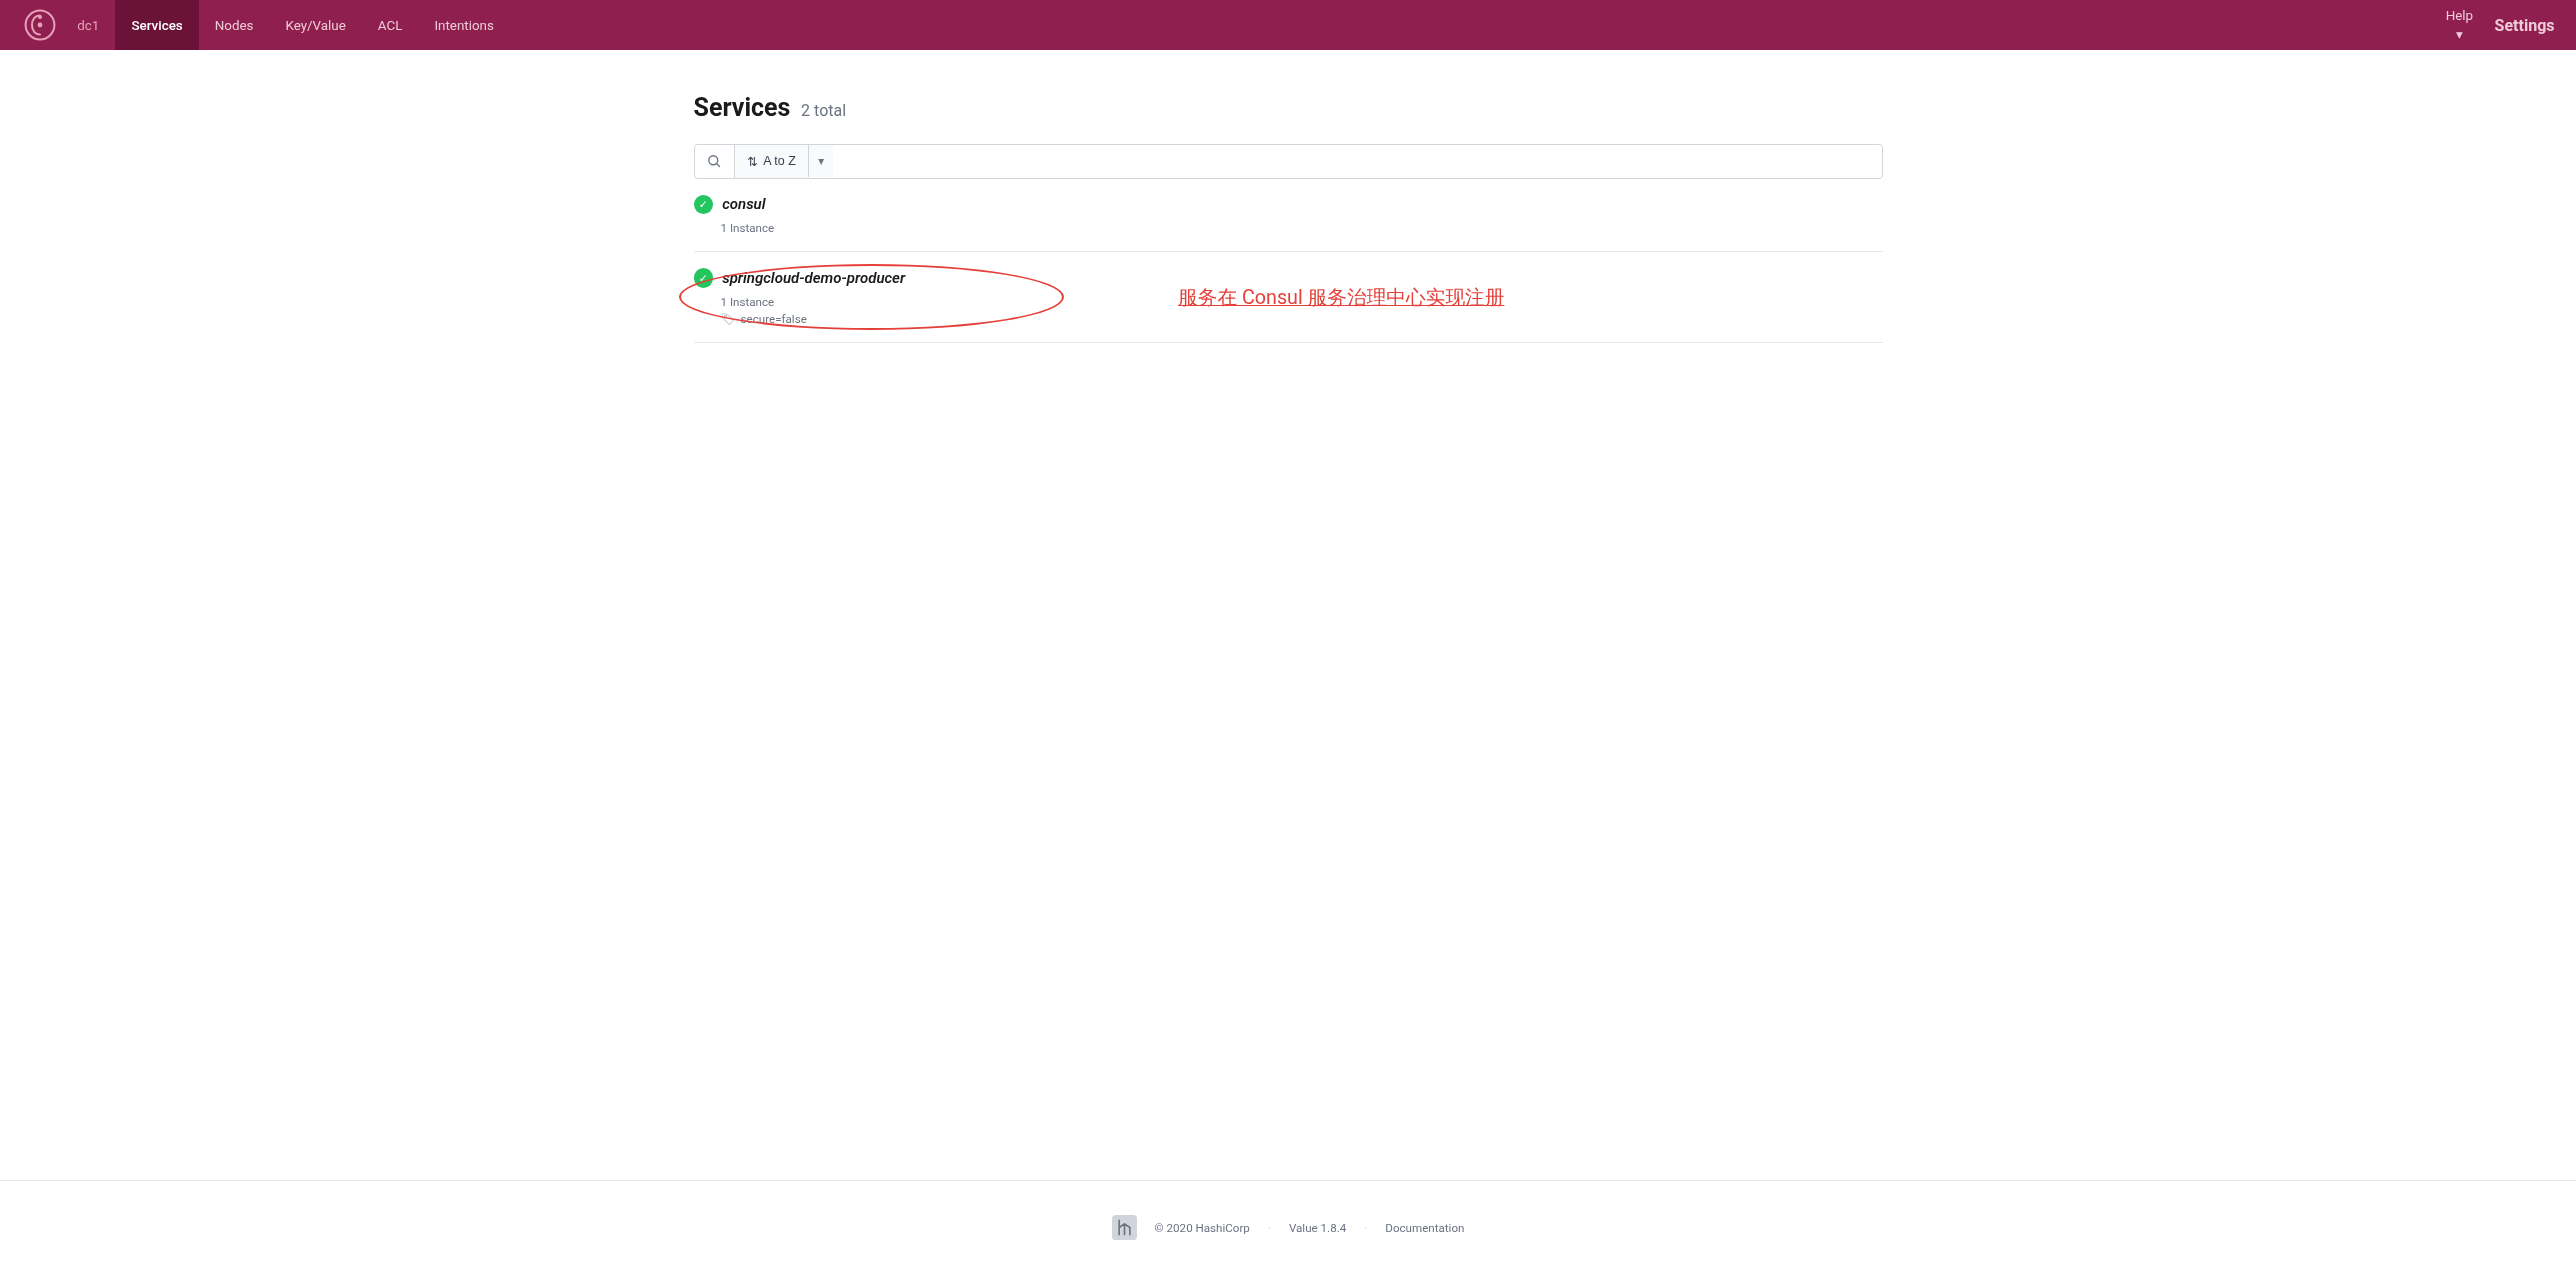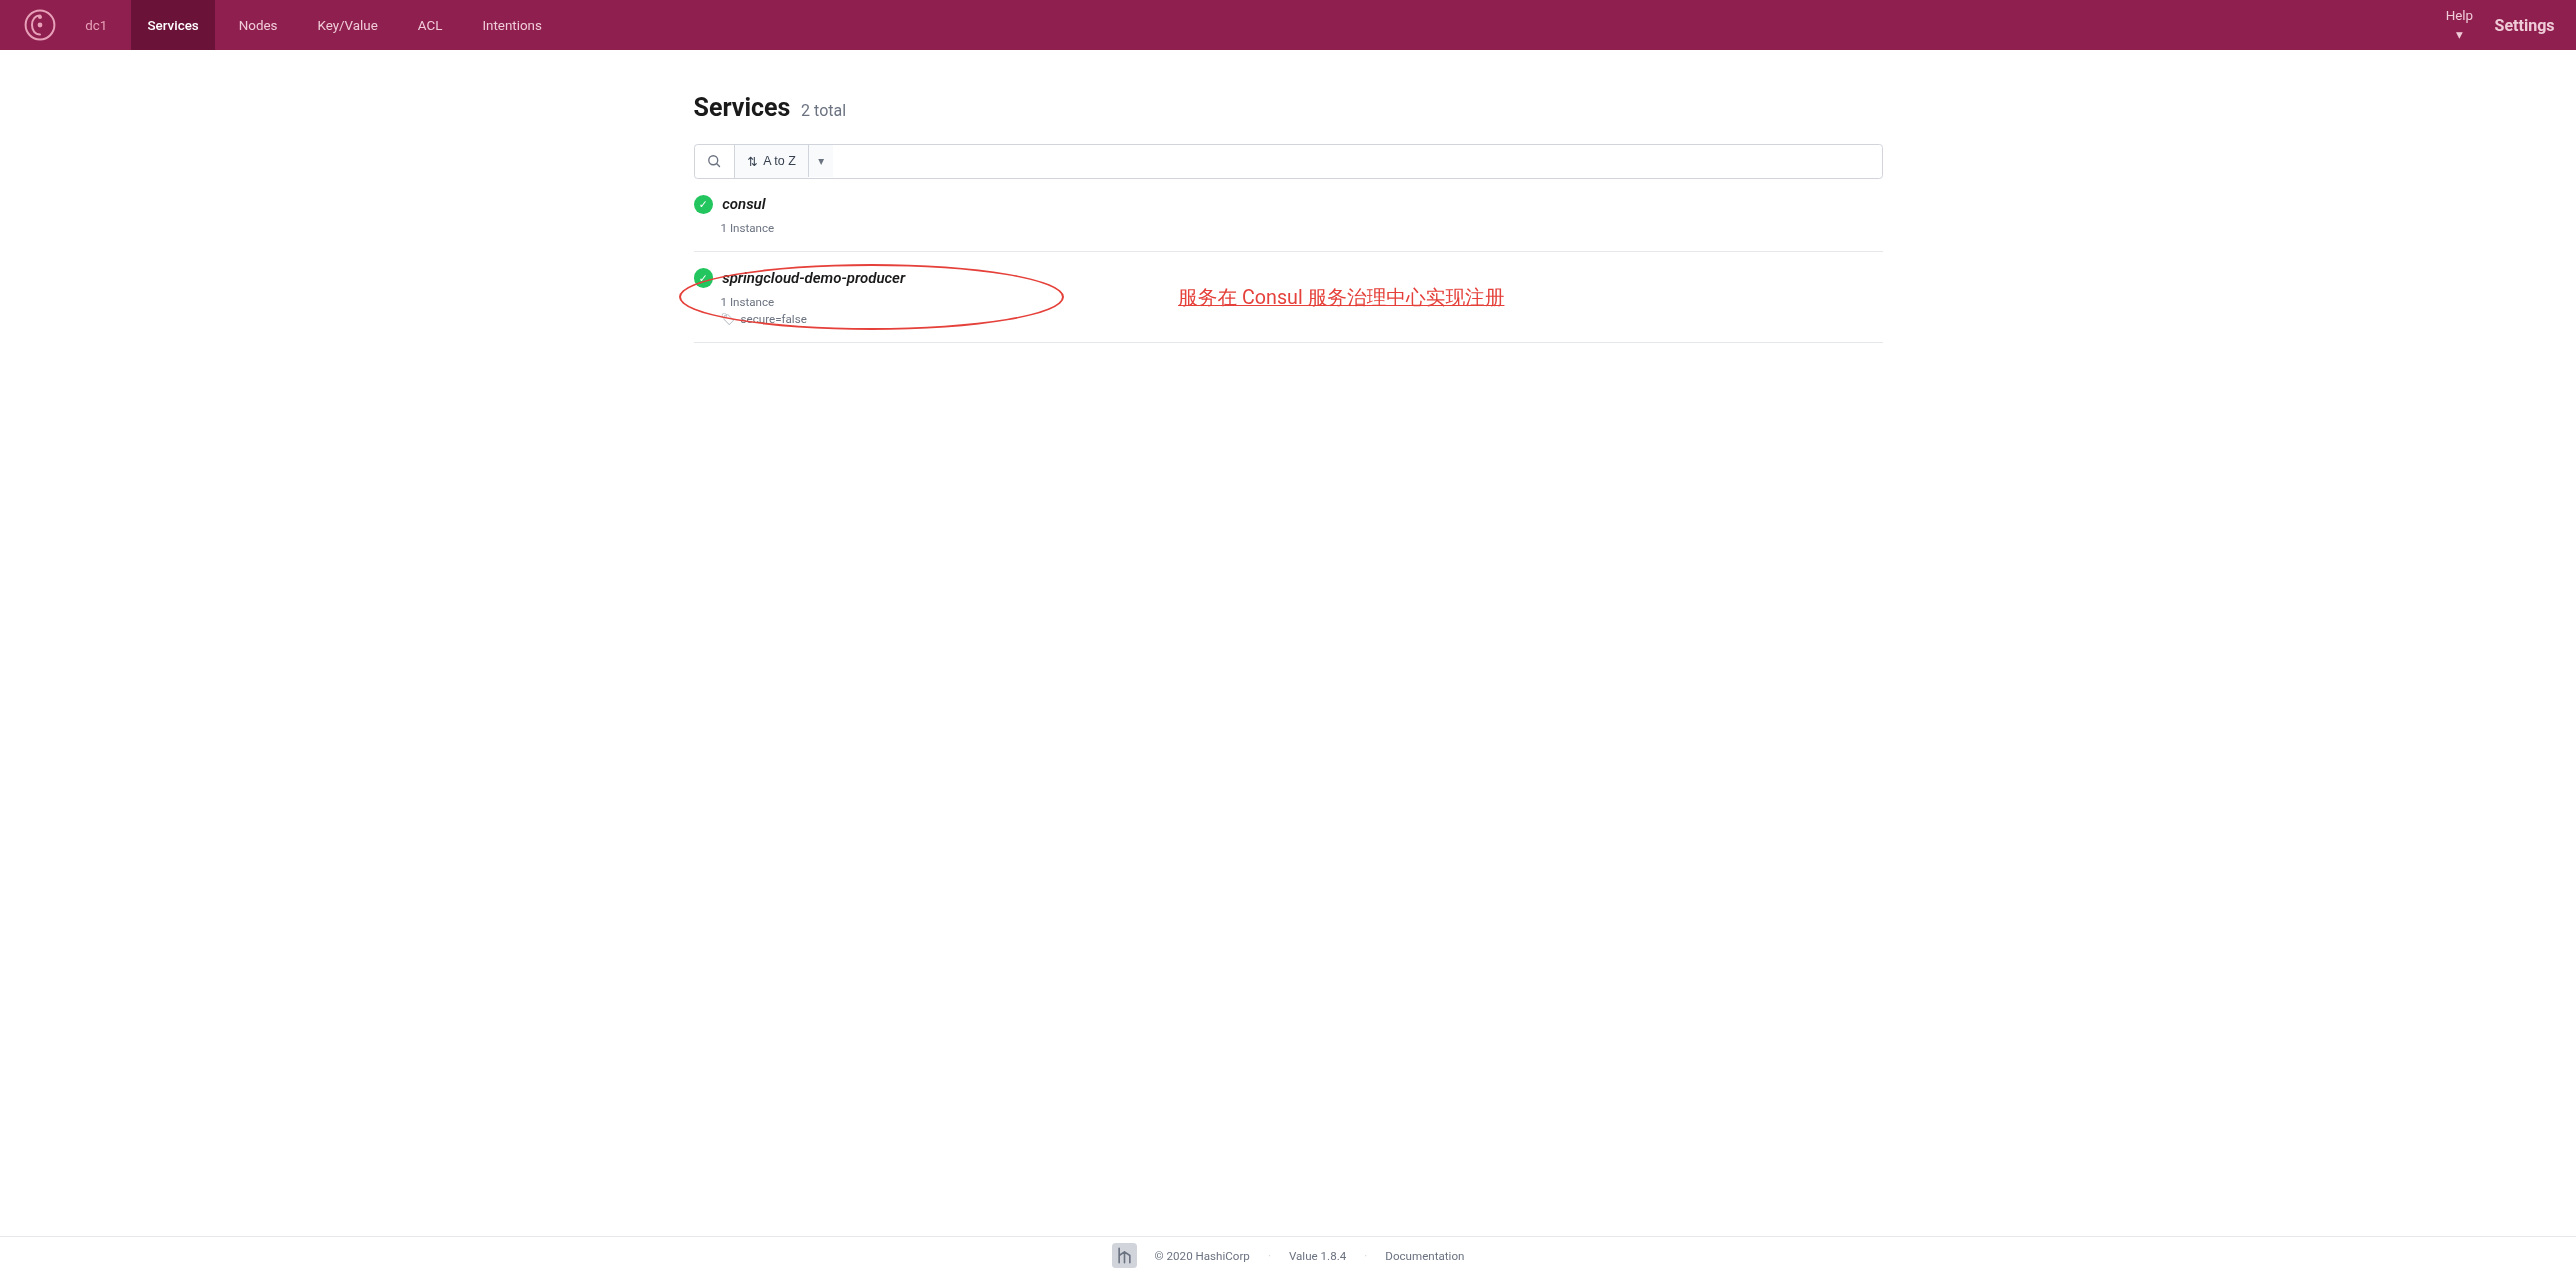--- a/index.html
+++ b/index.html
@@ -5,21 +5,21 @@
     * { box-sizing: border-box; margin: 0; padding: 0; }
     body { font-family: -apple-system, BlinkMacSystemFont, 'Segoe UI', Roboto, sans-serif; background: #fff; color: #1a1a1a; min-height: 100vh; display: flex; flex-direction: column; }
 
     
     nav {
       background: #8e1f4f;
       display: flex;
       align-items: center;
       height: 50px;
       padding: 0 21.5px;
-      gap: 8px;
+      gap: 0;
     }
     .nav-logo {
       display: flex;
       align-items: center;
       justify-content: center;
       width: 36px;
       height: 36px;
       margin-right: 10.7px;
     }
     .nav-logo svg { width: 32px; height: 32px; }
@@ -221,21 +221,21 @@
       width: 385px;
       height: 66px;
       border: 2.2px solid #e5403a;
       border-radius: 50%;
       pointer-events: none;
     }
 
     
     footer {
       border-top: 0.9px solid #e5e7eb;
-      padding: 6px;
+      padding: 34px;
       display: flex;
       align-items: center;
       justify-content: center;
       gap: 18px;
       color: #6b7280;
       font-size: 11.6px;
     }
     .footer-logo {
       width: 25px;
       height: 25px;

